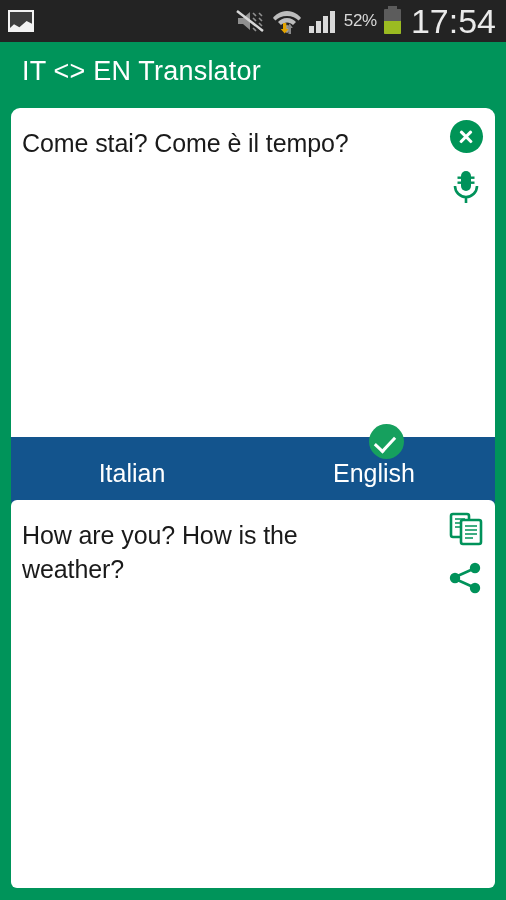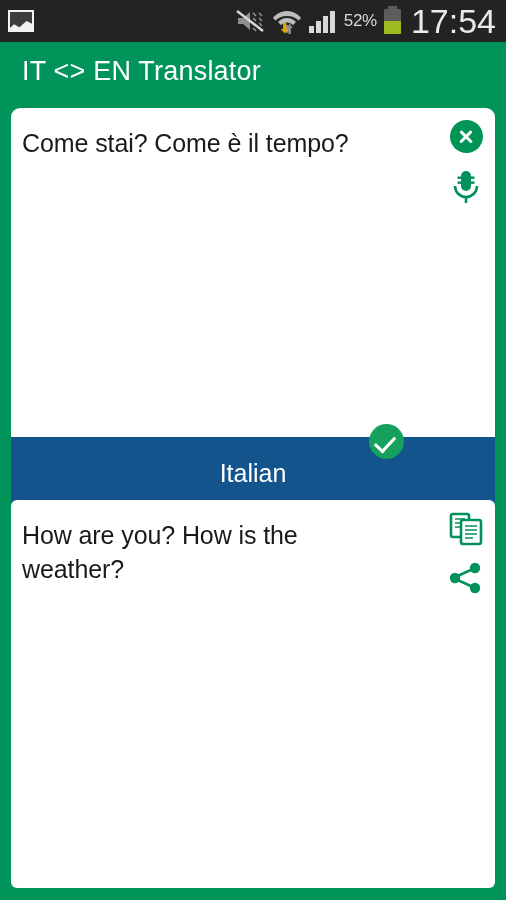--- a/index.html
+++ b/index.html
@@ -261,20 +261,21 @@
           <rect x="8.5" y="12.5" width="17" height="2.4" fill="#00925a"></rect>
           <path d="M6 17 a11 11 0 0 0 22 0" fill="none" stroke="#00925a" stroke-width="2.6"></path>
           <rect x="15.7" y="27" width="2.6" height="7" fill="#00925a"></rect>
         </svg>
       </span>
     </div>
   </div>
 
   <div id="lang-bar">
     <div class="lang-half">Italian</div>
+    <div class="lang-half">English</div>
   </div>
   <div id="check-badge"></div>
 
   <div class="card" id="output-card">
     <div class="card-text">How are you? How is the weather?</div>
 
     <div class="icon-col">
       <span>
         <svg class="svg-ic" width="34" height="34" viewBox="0 0 34 34">
           <rect x="2" y="2" width="18" height="23" rx="2" fill="none" stroke="#00925a" stroke-width="2.6"></rect>

